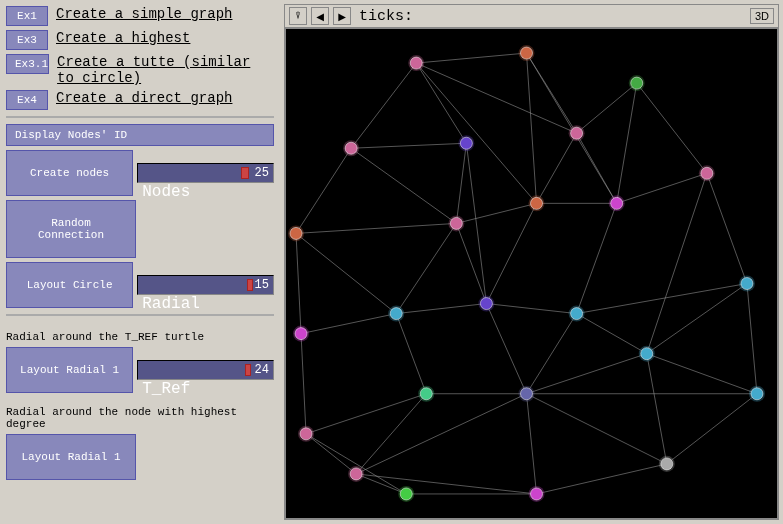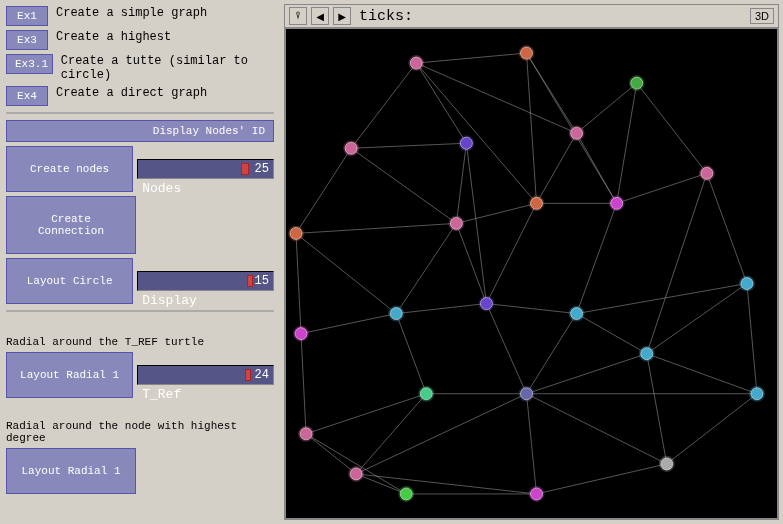--- a/index.html
+++ b/index.html
@@ -35,22 +35,23 @@
       border: 1px solid #5555aa;
       color: white;
       padding: 3px 8px;
       min-width: 42px;
       cursor: pointer;
       font-size: 11px;
       font-family: 'Courier New', monospace;
     }
 
     .example-label {
-      font-size: 12px;
+      font-size: 14px;
       color: #000;
+      text-decoration: underline;
     }
 
     .divider {
       height: 2px;
       background: #aaa;
       margin: 2px 0;
     }
 
     .btn-wide {
       background: #8888bb;
@@ -65,38 +66,38 @@
     }
 
     .btn-full {
       background: #8888bb;
       border: 1px solid #5555aa;
       color: white;
       padding: 4px 8px;
       cursor: pointer;
       font-size: 11px;
       font-family: 'Courier New', monospace;
-      text-align: right;
+      text-align: left;
       width: 100%;
     }
 
     .slider-box {
       background: #555588;
       border: 1px inset #333;
       display: flex;
       align-items: center;
       justify-content: space-between;
       padding: 2px 4px;
       width: 140px;
       height: 20px;
       position: relative;
     }
 
     .slider-label {
-      font-size: 13px;
+      font-size: 16px;
       color: white;
       z-index: 1;
       margin-top: 38px;
     }
 
     .slider-value {
       font-size: 12px;
       color: white;
       z-index: 1;
     }
@@ -113,21 +114,21 @@
 
     .btn-slider-row {
       display: flex;
       gap: 4px;
       align-items: center;
     }
 
     .section-label {
       font-size: 11px;
       color: #000;
-      margin-top: 18px;
+      margin-top: 9px;
     }
 
     
     .right-panel {
       flex: 1;
       padding: 4px;
       display: flex;
       flex-direction: column;
     }
 
@@ -211,27 +212,27 @@
   <div class="btn-slider-row">
     <button class="btn-wide">Create nodes</button>
     <div class="slider-box">
       <span class="slider-label">Nodes</span>
       <div class="slider-track"></div>
       <span class="slider-value">25</span>
     </div>
   </div>
 
   <div class="btn-slider-row">
-    <button class="btn-wide">Create Connection</button>
+    <button class="btn-wide">Random Connection</button>
   </div>
 
   <div class="btn-slider-row">
     <button class="btn-wide">Layout Circle</button>
     <div class="slider-box">
-      <span class="slider-label">Display</span>
+      <span class="slider-label">Radial</span>
       <div class="slider-track" style="right: 20px; width: 6px;"></div>
       <span class="slider-value">15</span>
     </div>
   </div>
 
   <div class="divider"></div>
 
   <span class="section-label">Radial around the T_REF turtle</span>
 
   <div class="btn-slider-row">

